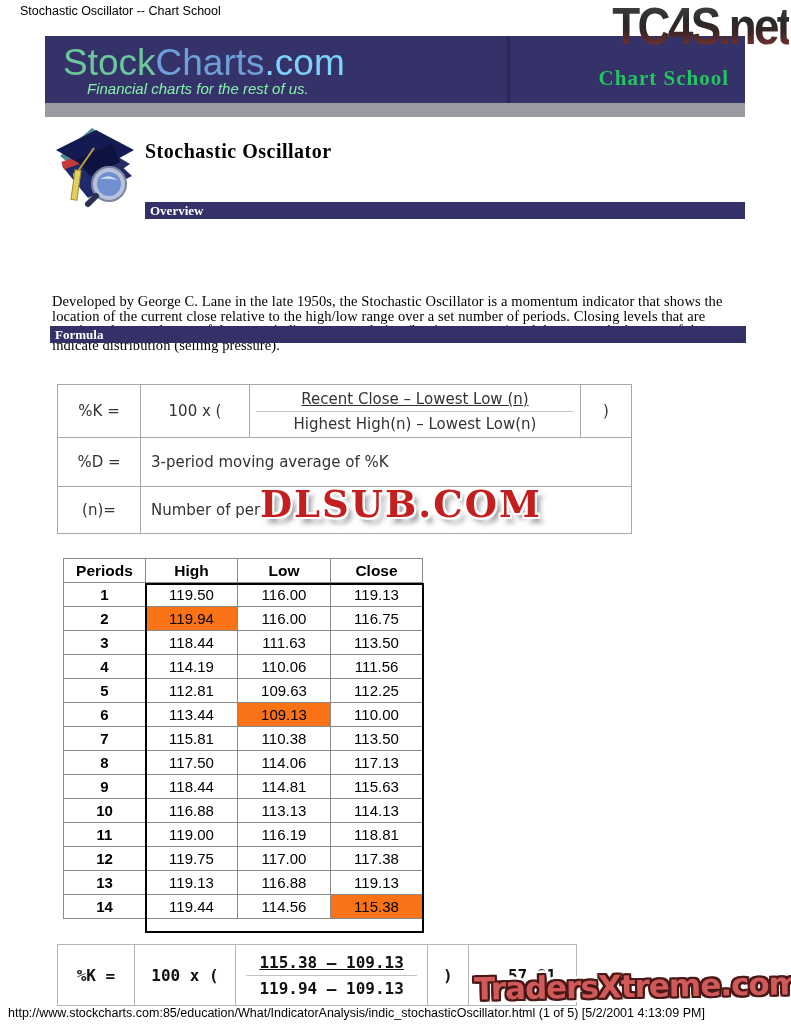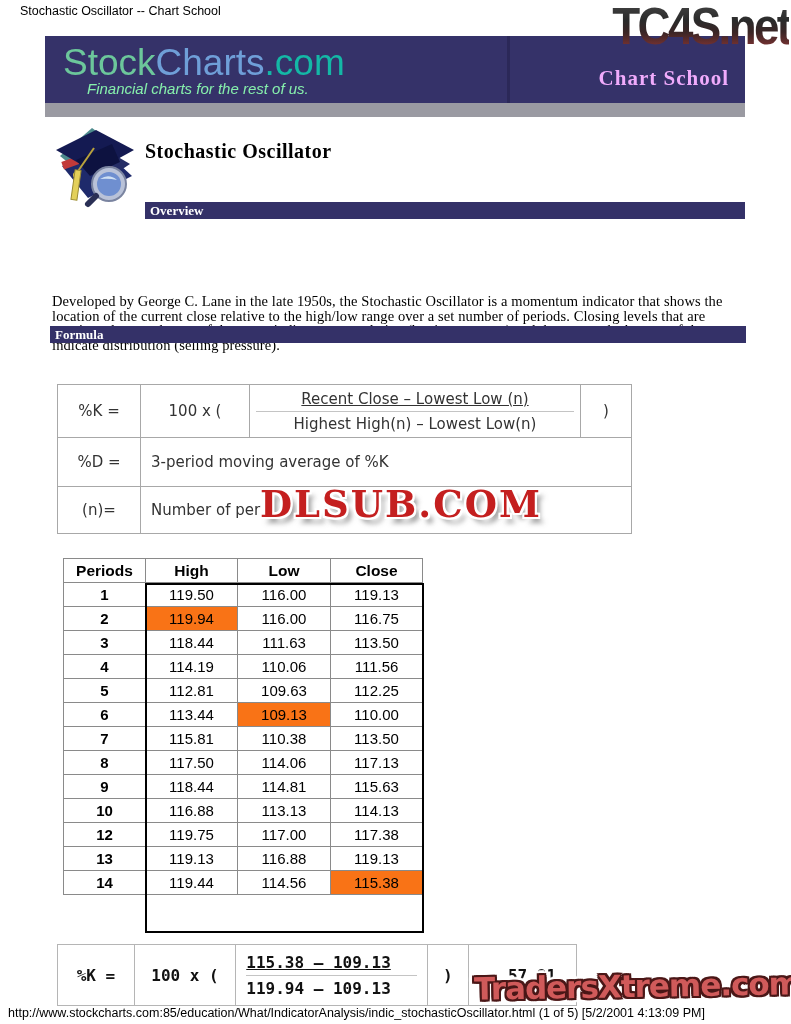--- a/index.html
+++ b/index.html
@@ -40,23 +40,23 @@
       -4px -4px 1px #fff, 4px -4px 1px #fff, -4px 4px 1px #fff, 4px 4px 1px #fff,
       0 5px 1px #fff, 0 -5px 1px #fff, 5px 0 1px #fff, -5px 0 1px #fff;
   }
 
   
   .banner{left:45px;top:36px;width:700px;height:67px;background:#353269;}
   .banner-divider{position:absolute;left:462px;top:0;width:3px;height:67px;background:#2b2858;}
   .logo{position:absolute;left:18px;top:6px;font-family:"Liberation Sans",sans-serif;font-size:37px;letter-spacing:0px;white-space:nowrap;}
   .logo .c-stock{color:#6cc79b;}
   .logo .c-charts{color:#6f9fd8;}
-  .logo .c-com{color:#14b8a6;}
+  .logo .c-com{color:#7dd3fc;}
   .tagline{position:absolute;left:42px;top:44px;font-family:"Liberation Sans",sans-serif;font-style:italic;font-size:15px;color:#86efac;}
-  .chart-school{position:absolute;right:16px;top:30px;font-family:"Liberation Serif",serif;font-weight:bold;font-size:21px;color:#f0abfc;letter-spacing:1px;}
+  .chart-school{position:absolute;right:16px;top:30px;font-family:"Liberation Serif",serif;font-weight:bold;font-size:21px;color:#22c55e;letter-spacing:1px;}
   .graybar{left:45px;top:103px;width:700px;height:14px;background:#9a9aa2;}
 
   
   .cap-wrap{left:46px;top:118px;width:92px;height:92px;}
   .doc-heading{left:145px;top:140px;font-size:20px;font-weight:bold;letter-spacing:0.5px;}
 
   
   .section-bar{height:17px;background:#343168;color:#fff;font-family:"Liberation Serif",serif;
     font-weight:bold;font-size:13px;line-height:17px;padding-left:5px;box-sizing:border-box;}
   .bar-overview{left:145px;top:202px;width:600px;}
@@ -88,21 +88,21 @@
   .ptable td.period-cell{font-weight:bold;}
   .ptable td.hl{background:#f97316;}
   .black-frame{position:absolute;left:82px;top:25px;width:279px;height:350px;border:2px solid #000;box-sizing:border-box;pointer-events:none;}
 
   
   .ftable2-clip{left:57px;top:944px;width:520px;height:80px;overflow:hidden;}
   .ftable2{border-collapse:collapse;font-family:"DejaVu Sans Mono",monospace;font-weight:bold;font-size:16px;color:#111;}
   .ftable2 td{border:1px solid #b5b5b5;padding:4px 10px;background:#fff;}
   .ftable2 td.lbl{width:64px;text-align:center;}
   .ftable2 td.pre{width:92px;text-align:center;}
-  .ftable2 td.frc{width:196px;text-align:left;}
+  .ftable2 td.frc{width:196px;text-align:center;}
   .ftable2 td.par{width:22px;text-align:center;}
   .ftable2 td.res{width:96px;text-align:center;}
   .ftable2 tr td{height:52px;}
 </style>
 </head>
 <body>
 
 <div class="abs print-title">Stochastic Oscillator -- Chart School</div>
 <div class="abs print-footer">http://www.stockcharts.com:85/education/What/IndicatorAnalysis/indic_stochasticOscillator.html (1 of 5) [5/2/2001 4:13:09 PM]</div>
 
@@ -240,20 +240,26 @@
           <td>114.81</td>
           <td>115.63</td>
         </tr>
         <tr>
           <td class="period-cell">10</td>
           <td>116.88</td>
           <td>113.13</td>
           <td>114.13</td>
         </tr>
         <tr>
+          <td class="period-cell">11</td>
+          <td>119.00</td>
+          <td>116.19</td>
+          <td>118.81</td>
+        </tr>
+        <tr>
           <td class="period-cell">12</td>
           <td>119.75</td>
           <td>117.00</td>
           <td>117.38</td>
         </tr>
         <tr>
           <td class="period-cell">13</td>
           <td>119.13</td>
           <td>116.88</td>
           <td>119.13</td>

